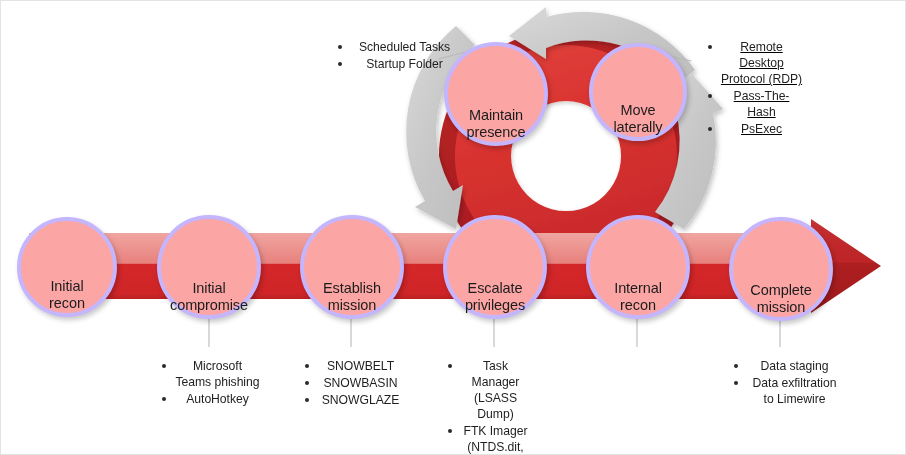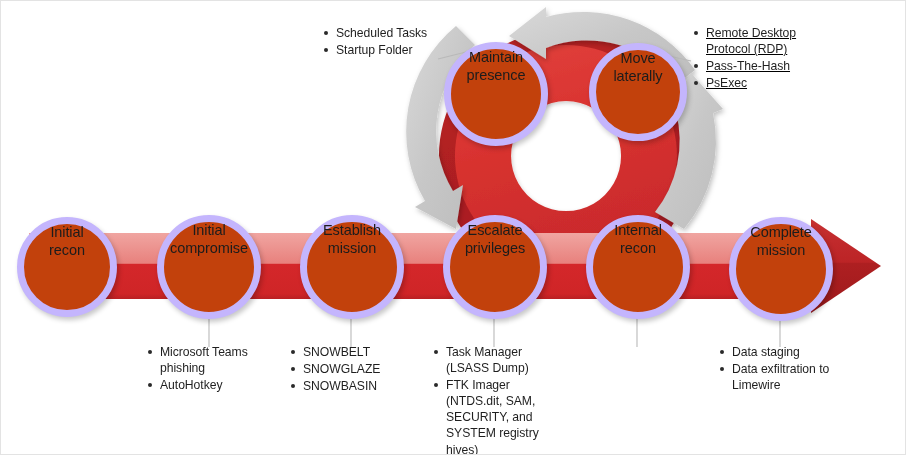--- a/index.html
+++ b/index.html
@@ -22,45 +22,46 @@
   #svg-layer {
     position: absolute;
     left: 0;
     top: 0;
     width: 906px;
     height: 455px;
   }
   .stage-node {
     position: absolute;
     border-radius: 50%;
-    background: #c2410c;
-    border: 7px solid #c4b5fd;
+    background: #fca5a5;
+    border: 4px solid #c4b5fd;
     box-shadow: 2px 3px 5px rgba(0,0,0,0.22);
     display: flex;
-    align-items: flex-start;
+    align-items: flex-end;
     justify-content: center;
     text-align: center;
     box-sizing: border-box;
     z-index: 6;
   }
   .stage-label {
     font-size: 14.5px;
     line-height: 1.22;
     color: #1c1c1c;
     letter-spacing: -0.1px;
     padding: 0 6px;
   }
   .note-group {
     position: absolute;
     z-index: 7;
   }
   .note-list {
-    margin: 0;
+    margin: 14px;
     padding: 0;
     list-style: none;
+    text-align: center;
   }
   .note-item {
     position: relative;
     padding-left: 13px;
     margin-bottom: 1px;
     font-size: 12.2px;
     line-height: 1.32;
     color: #1f1f1f;
     letter-spacing: -0.05px;
   }
@@ -238,22 +239,22 @@
   <div class="note-group" style="left:146px; top:343px; width:128px;">
     <ul class="note-list">
       <li class="note-item">Microsoft Teams phishing</li>
       <li class="note-item">AutoHotkey</li>
     </ul>
   </div>
 
   <div class="note-group" style="left:289px; top:343px; width:128px;">
     <ul class="note-list">
       <li class="note-item">SNOWBELT</li>
+      <li class="note-item">SNOWBASIN</li>
       <li class="note-item">SNOWGLAZE</li>
-      <li class="note-item">SNOWBASIN</li>
     </ul>
   </div>
 
   <div class="note-group" style="left:432px; top:343px; width:112px;">
     <ul class="note-list">
       <li class="note-item">Task Manager (LSASS Dump)</li>
       <li class="note-item">FTK Imager (NTDS.dit, SAM, SECURITY, and SYSTEM registry hives)</li>
     </ul>
   </div>
 

